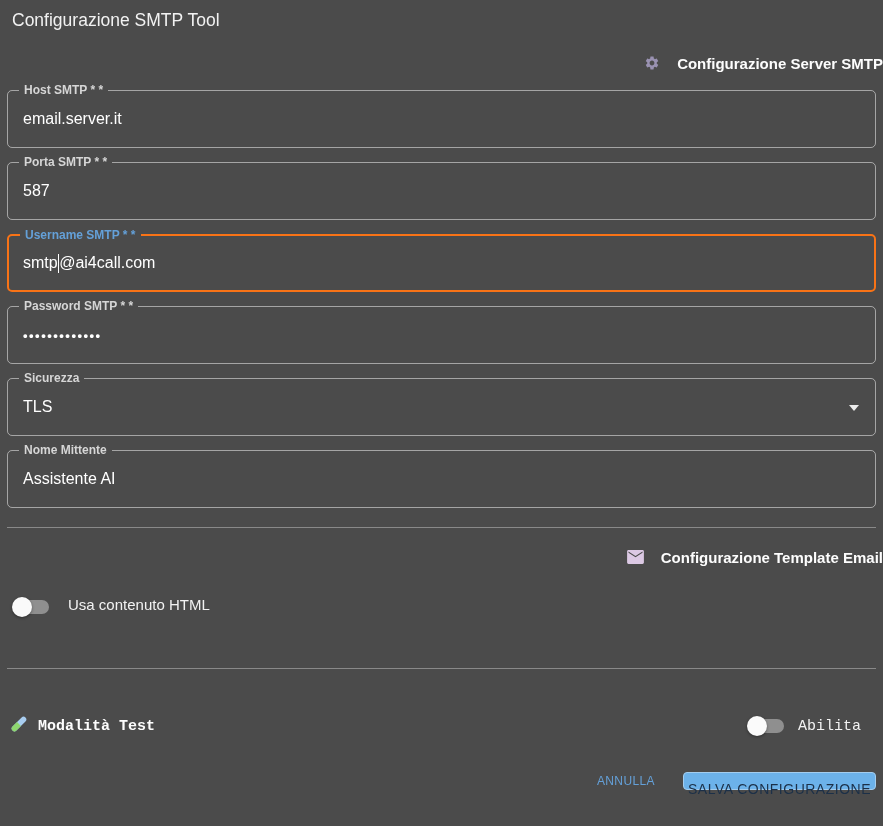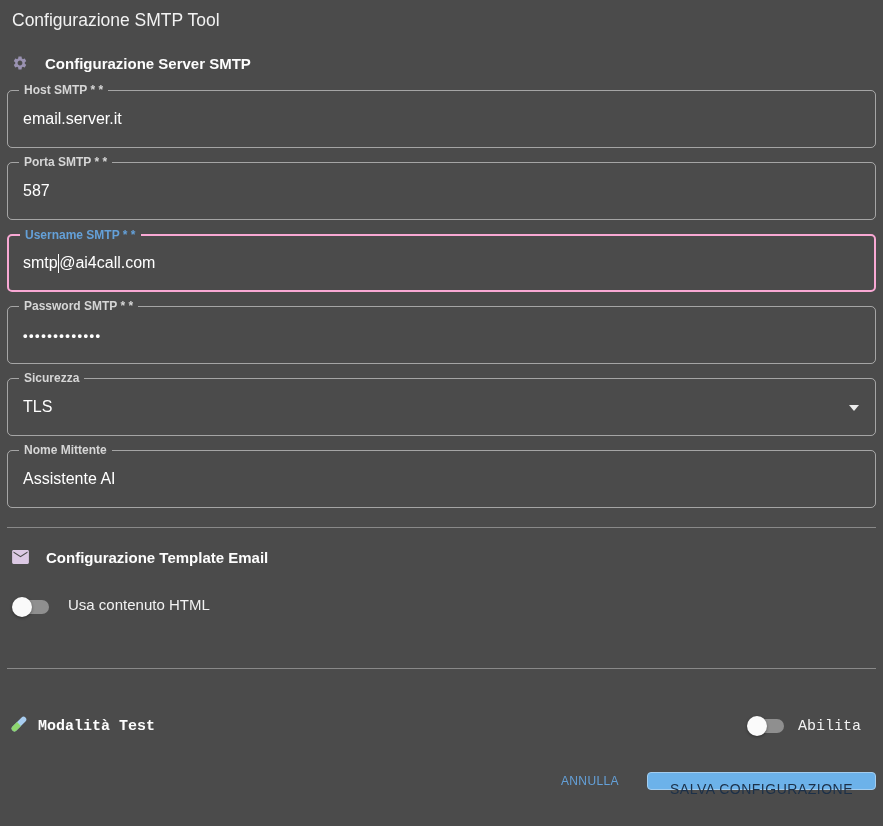--- a/index.html
+++ b/index.html
@@ -11,31 +11,31 @@
     color: #ffffff;
     overflow: hidden;
   }
   .dialog-title {
     font-size: 17.5px; font-weight: 400; color: #f2f2f2;
     padding: 9px 12px 0 12px; line-height: 22px;
   }
   .section-header {
     display: flex; align-items: center; gap: 17px;
     font-size: 15px; font-weight: bold; color: #fdfdfd;
-    margin: 23px 0 0 12px; height: 18px;
+    margin: 23px 0 0 12px; height: 18px; justify-content: flex-end;
   }
   .section-header svg { flex: 0 0 auto; display: block; }
   .fields { margin-top: 18px; }
   .field {
     position: relative; height: 58px; margin: 0 7px 14px 7px;
     border: 1px solid rgba(255,255,255,0.5); border-radius: 5px;
     display: flex; align-items: center; padding: 16px 15px;
     cursor: text;
   }
-  .field.focused { border: 2px solid #f9a8d4; padding: 1px 14px; }
+  .field.focused { border: 2px solid #f97316; padding: 1px 14px; }
   .float-label {
     position: absolute; top: -8px; left: 11px;
     background: #4b4b4b; padding: 0 5px;
     font-size: 12px; font-weight: bold; color: #d6d6d6; line-height: 15px;
     white-space: nowrap;
   }
   .field.focused .float-label { color: #64a0d8; }
   .field-value { font-size: 16px; color: #ffffff; white-space: pre; }
   .password-value { font-size: 13px; font-weight: bold; letter-spacing: 1.5px; }
   .text-cursor {
@@ -81,21 +81,21 @@
   .btn-text {
     background: transparent; border: none; color: #64a0d8;
     font-family: "Liberation Sans", sans-serif;
     font-size: 12px; font-weight: 500; letter-spacing: 0.4px;
     padding: 8px 14px; cursor: pointer; text-transform: uppercase;
   }
   .btn-filled {
     background: #6cb2ea; border: 1px solid #a3cdef; border-radius: 4px;
     color: #1c3048; font-family: "Liberation Sans", sans-serif;
     font-size: 14px; font-weight: 500; letter-spacing: 0.5px;
-    padding: 8px 22px; height: 16px; cursor: pointer; text-transform: uppercase;
+    padding: 8px 4px; height: 16px; cursor: pointer; text-transform: uppercase;
   }
 </style>
 </head>
 <body>
 
 <div>
 
   <div class="dialog-title">Configurazione SMTP Tool</div>
 
   <div class="section-header">

